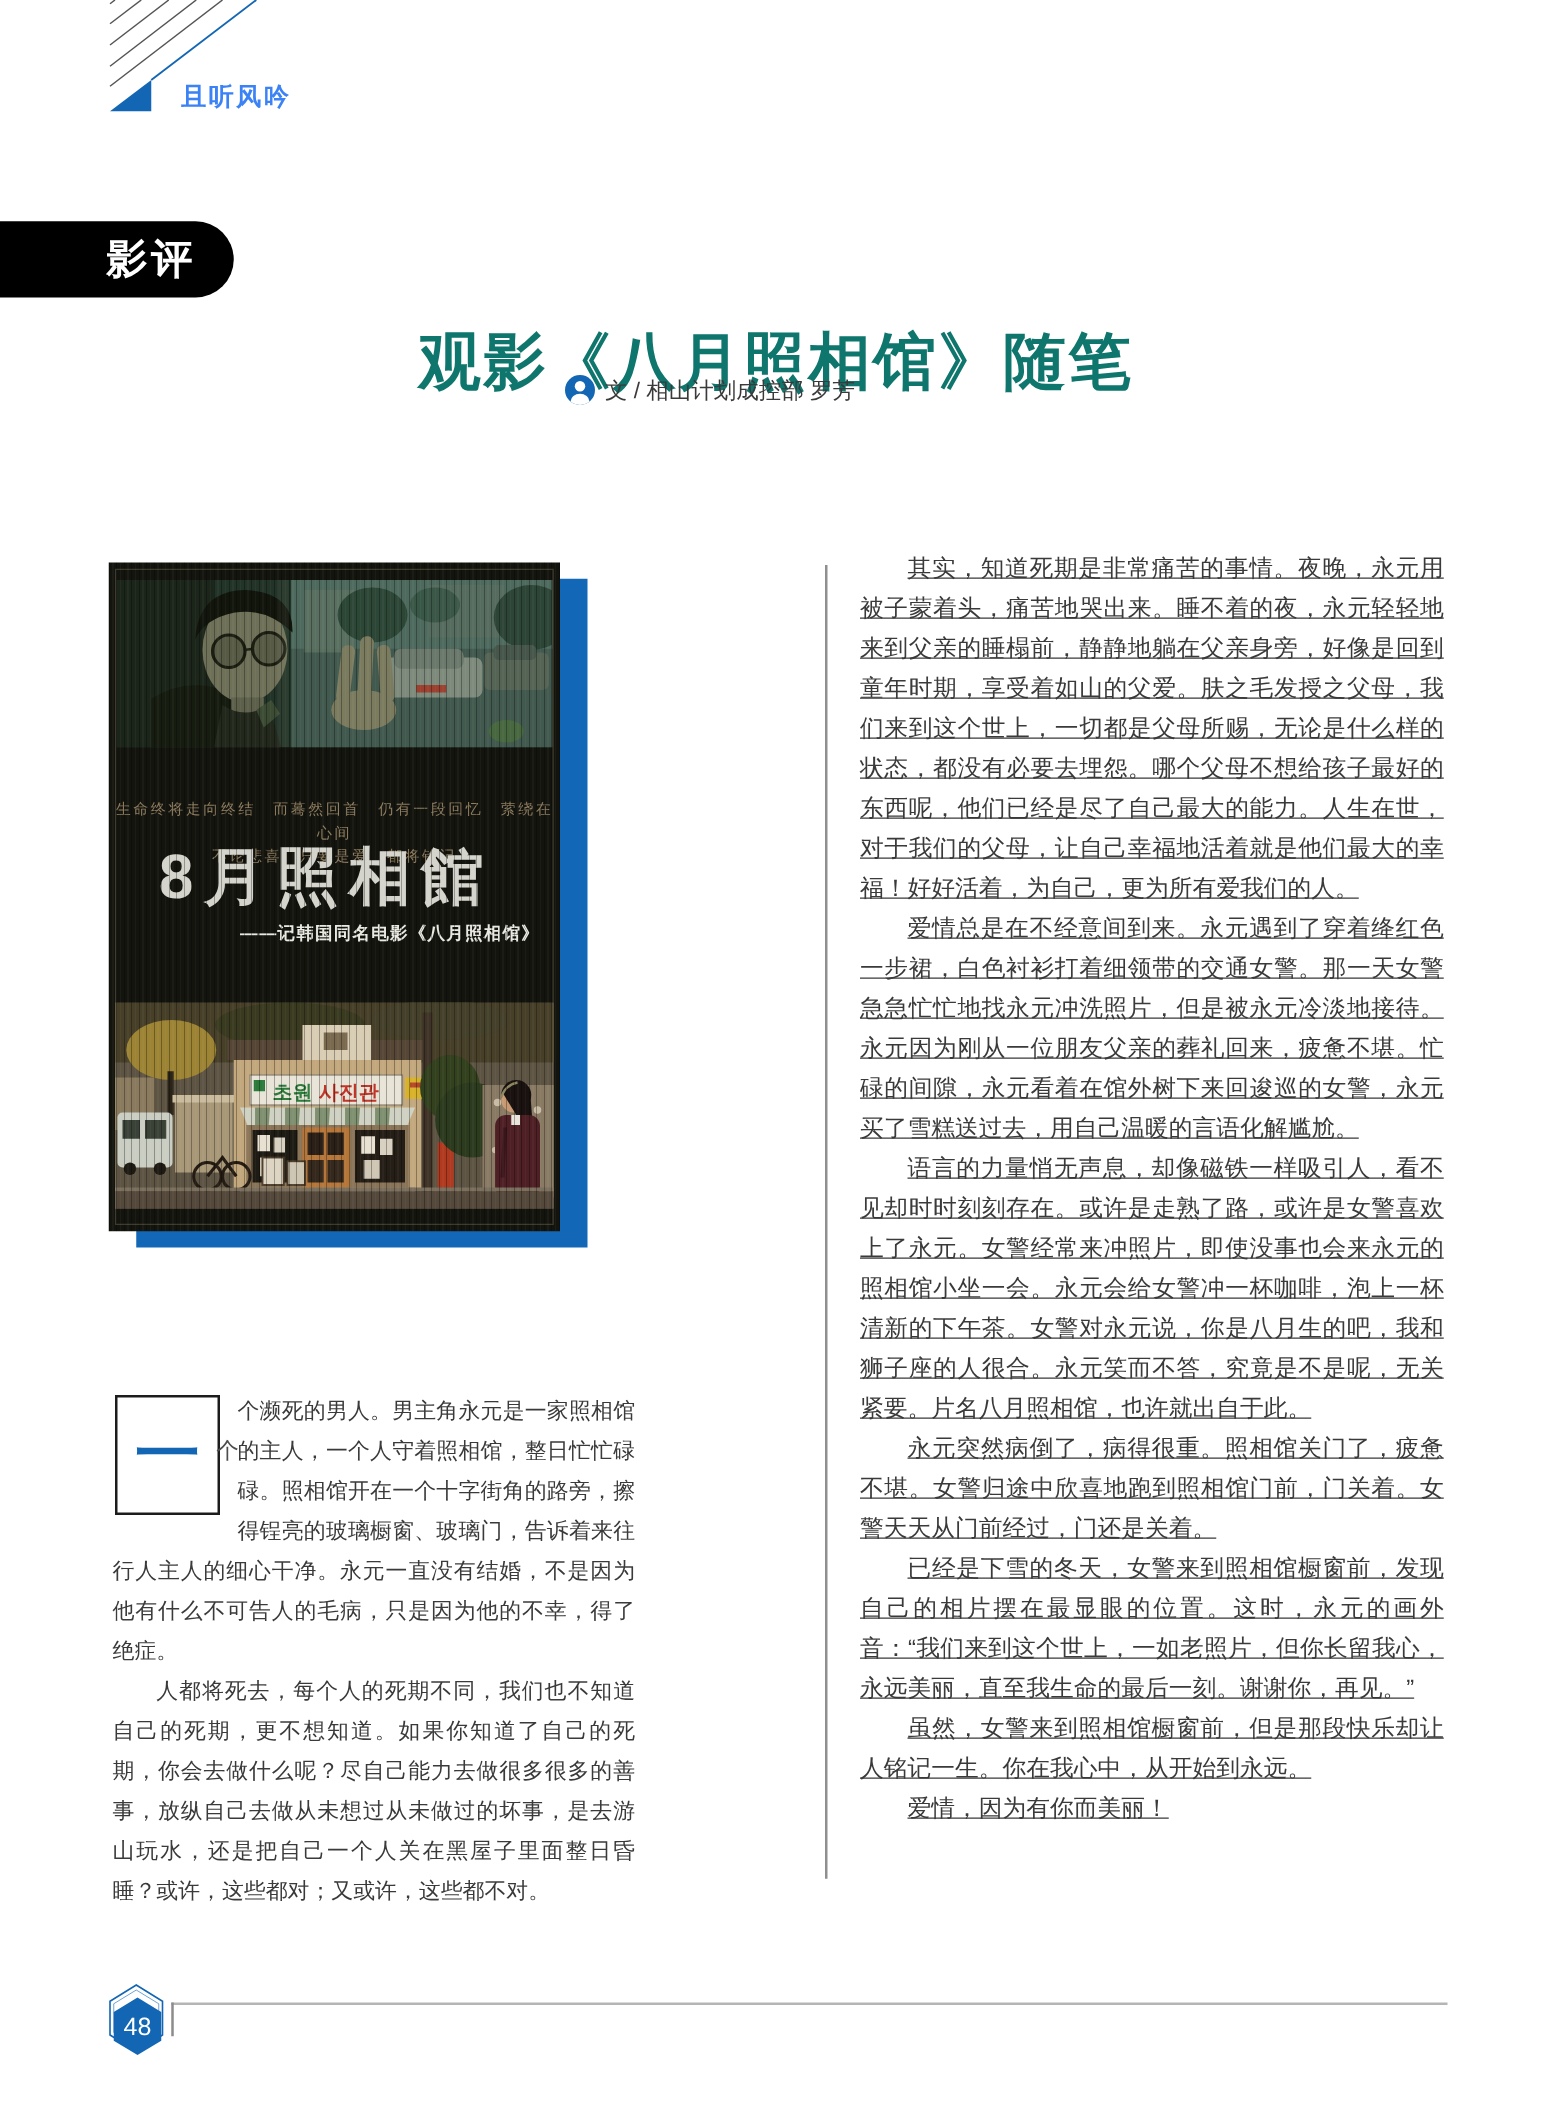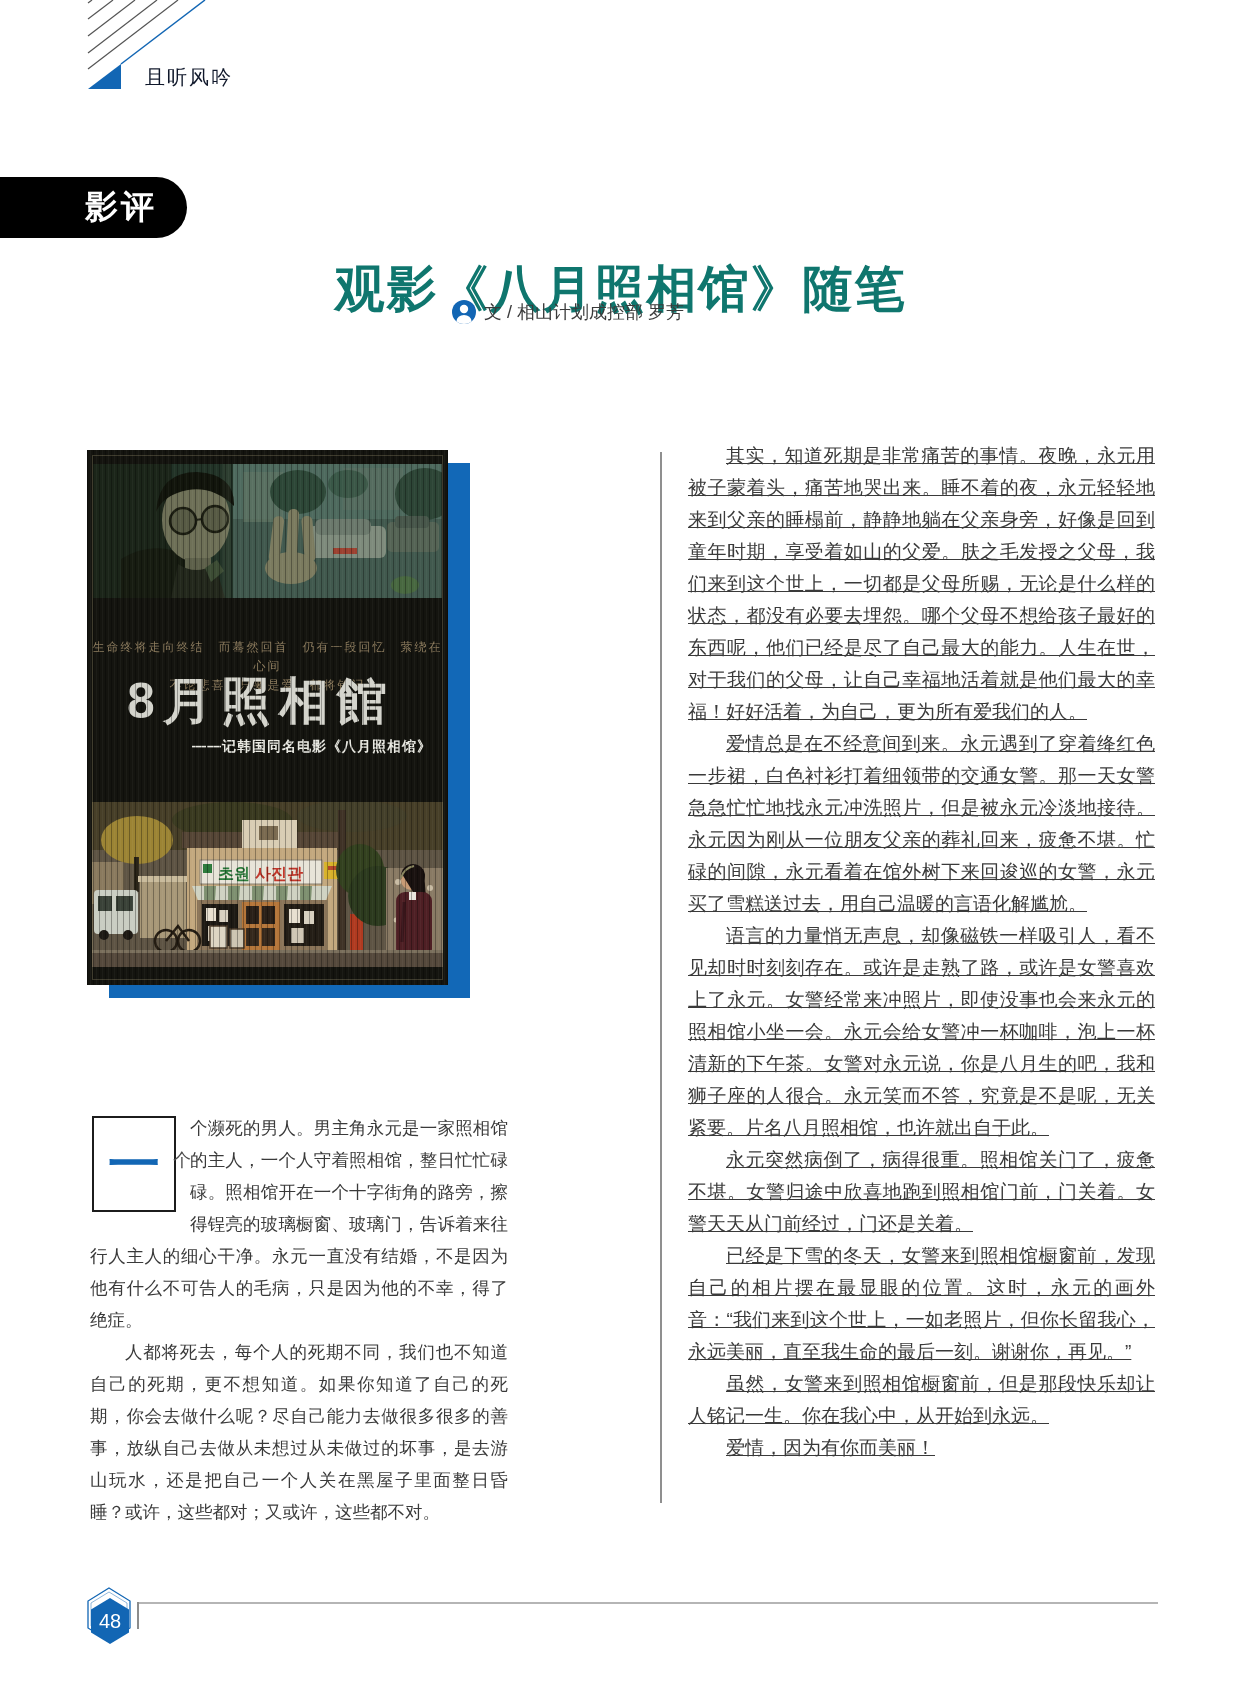--- a/index.html
+++ b/index.html
@@ -6,21 +6,21 @@
   .page{
     position:relative;width:1241px;height:1684px;margin:0 auto;
     background:#ffffff;overflow:hidden;
     font-family:"Liberation Sans","DejaVu Sans",sans-serif;
     color:#333;
   }
   
   .corner-deco{position:absolute;left:85px;top:0;}
   .corner-label{
     position:absolute;left:145px;top:64px;
-    font-size:20px;font-weight:normal;color:#0f172a;letter-spacing:2px;text-align:center;
+    font-size:20px;font-weight:bold;color:#3b82f6;letter-spacing:2px;text-align:center;
   }
   
   .badge{
     position:absolute;left:0;top:177px;width:187px;height:61px;
     background:#000000;border-radius:0 31px 31px 0;
     display:flex;align-items:center;justify-content:flex-end;
     padding-right:30px;box-sizing:border-box;
   }
   .badge span{color:#fff;font-size:33px;font-weight:bold;letter-spacing:3px;}
   

